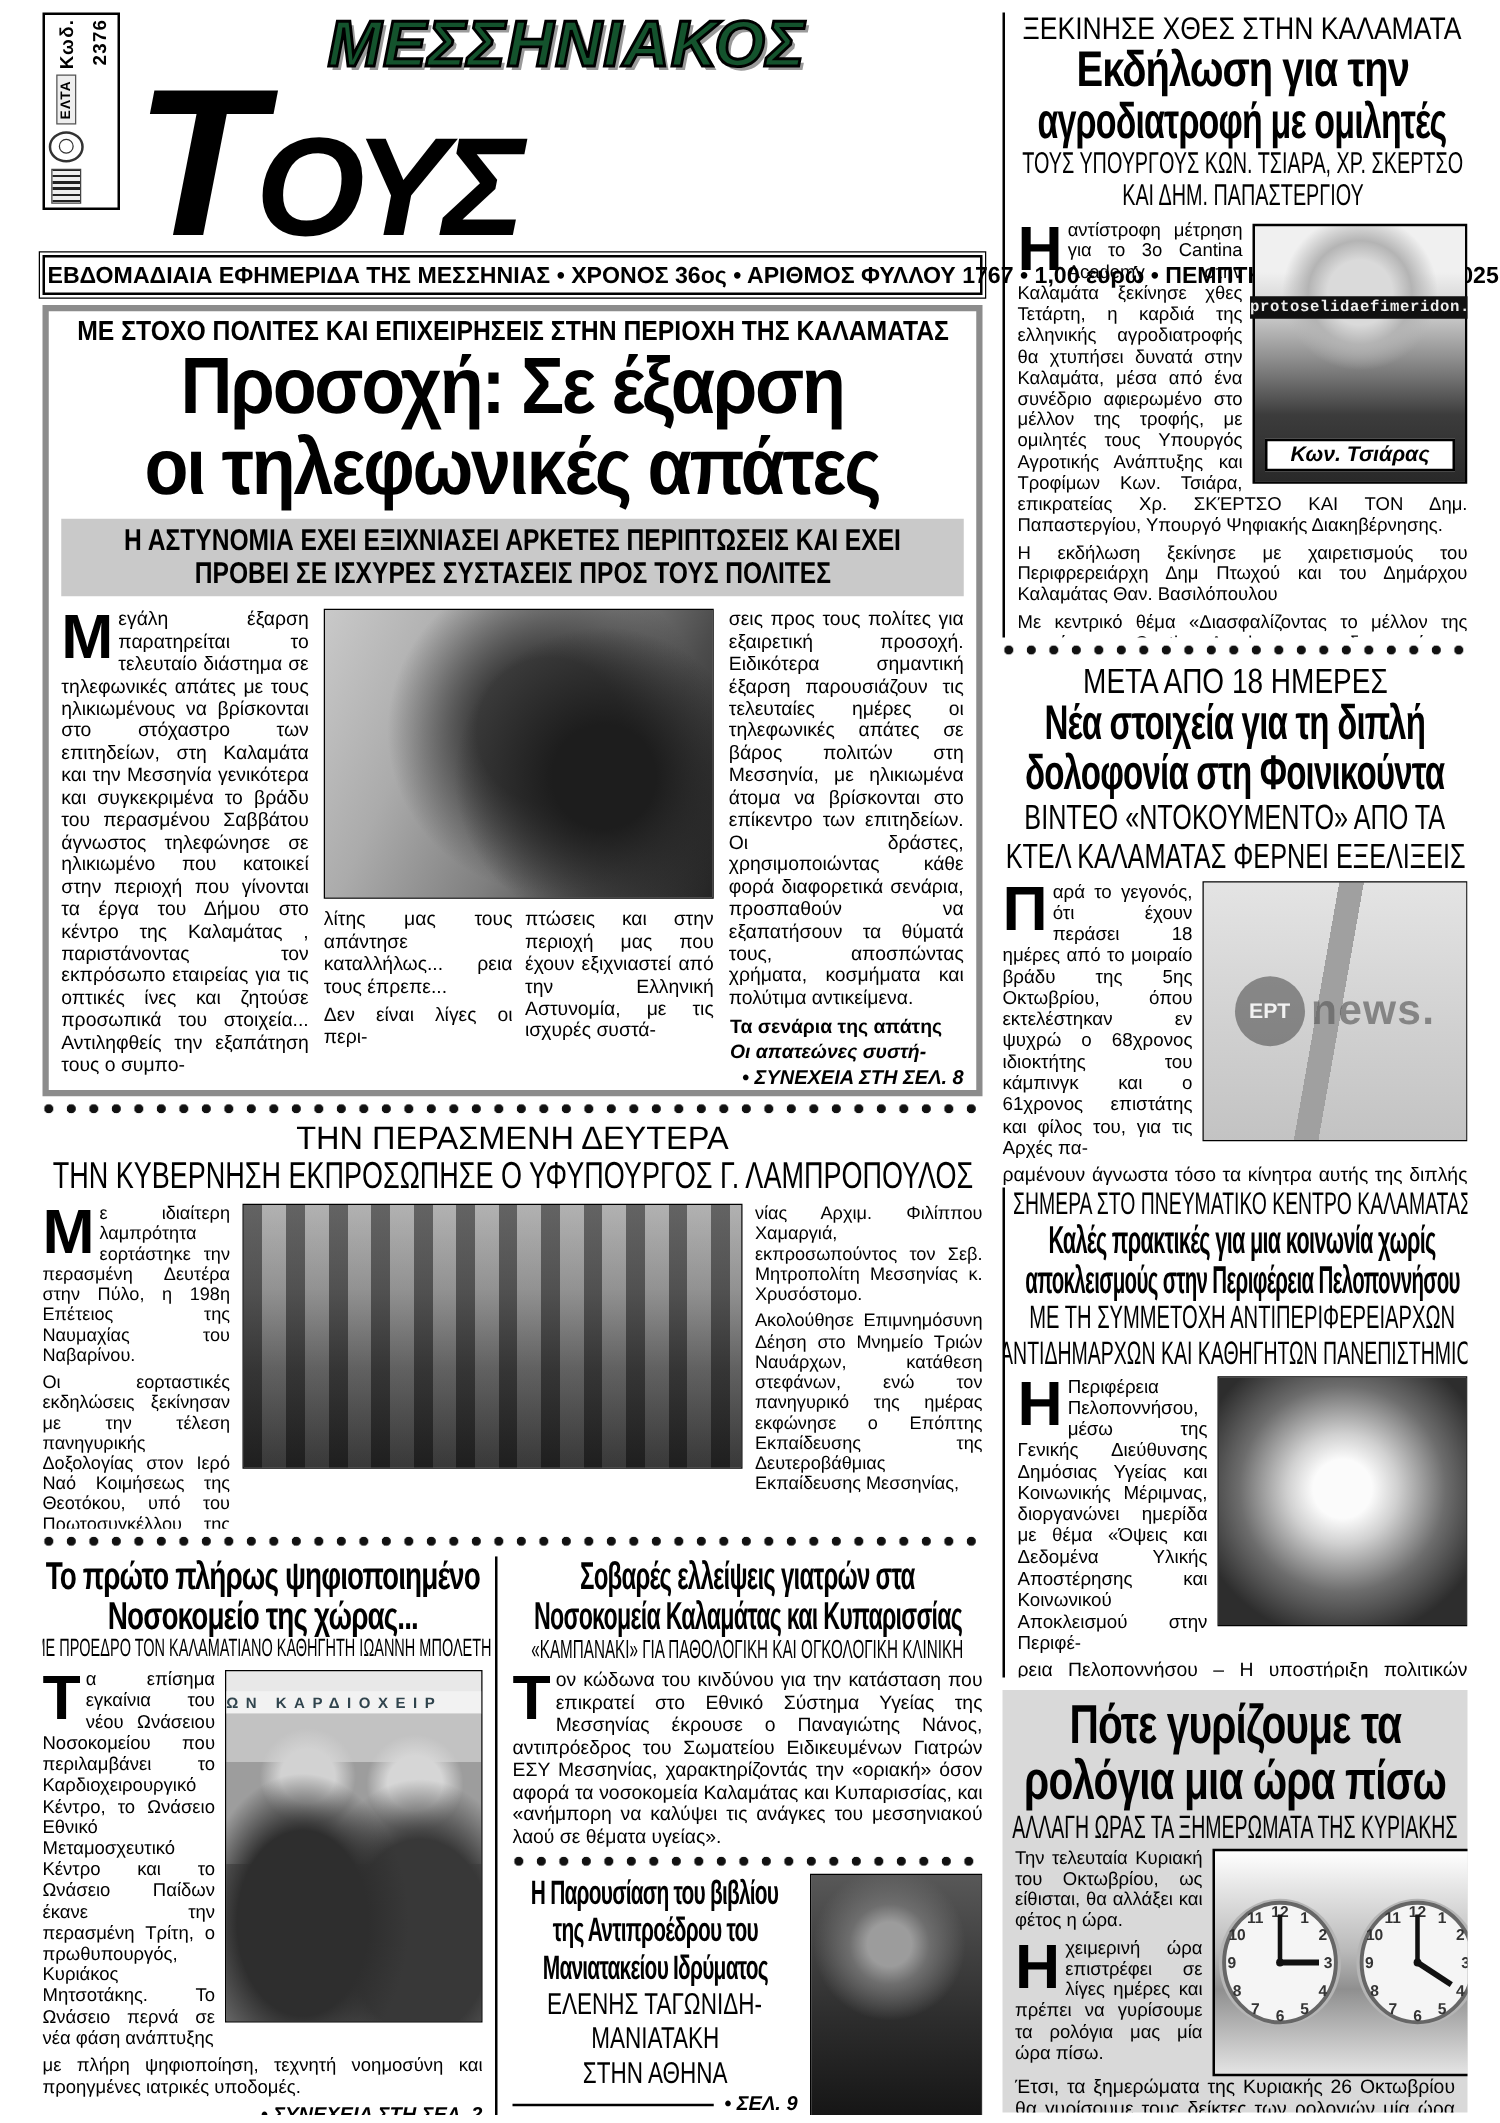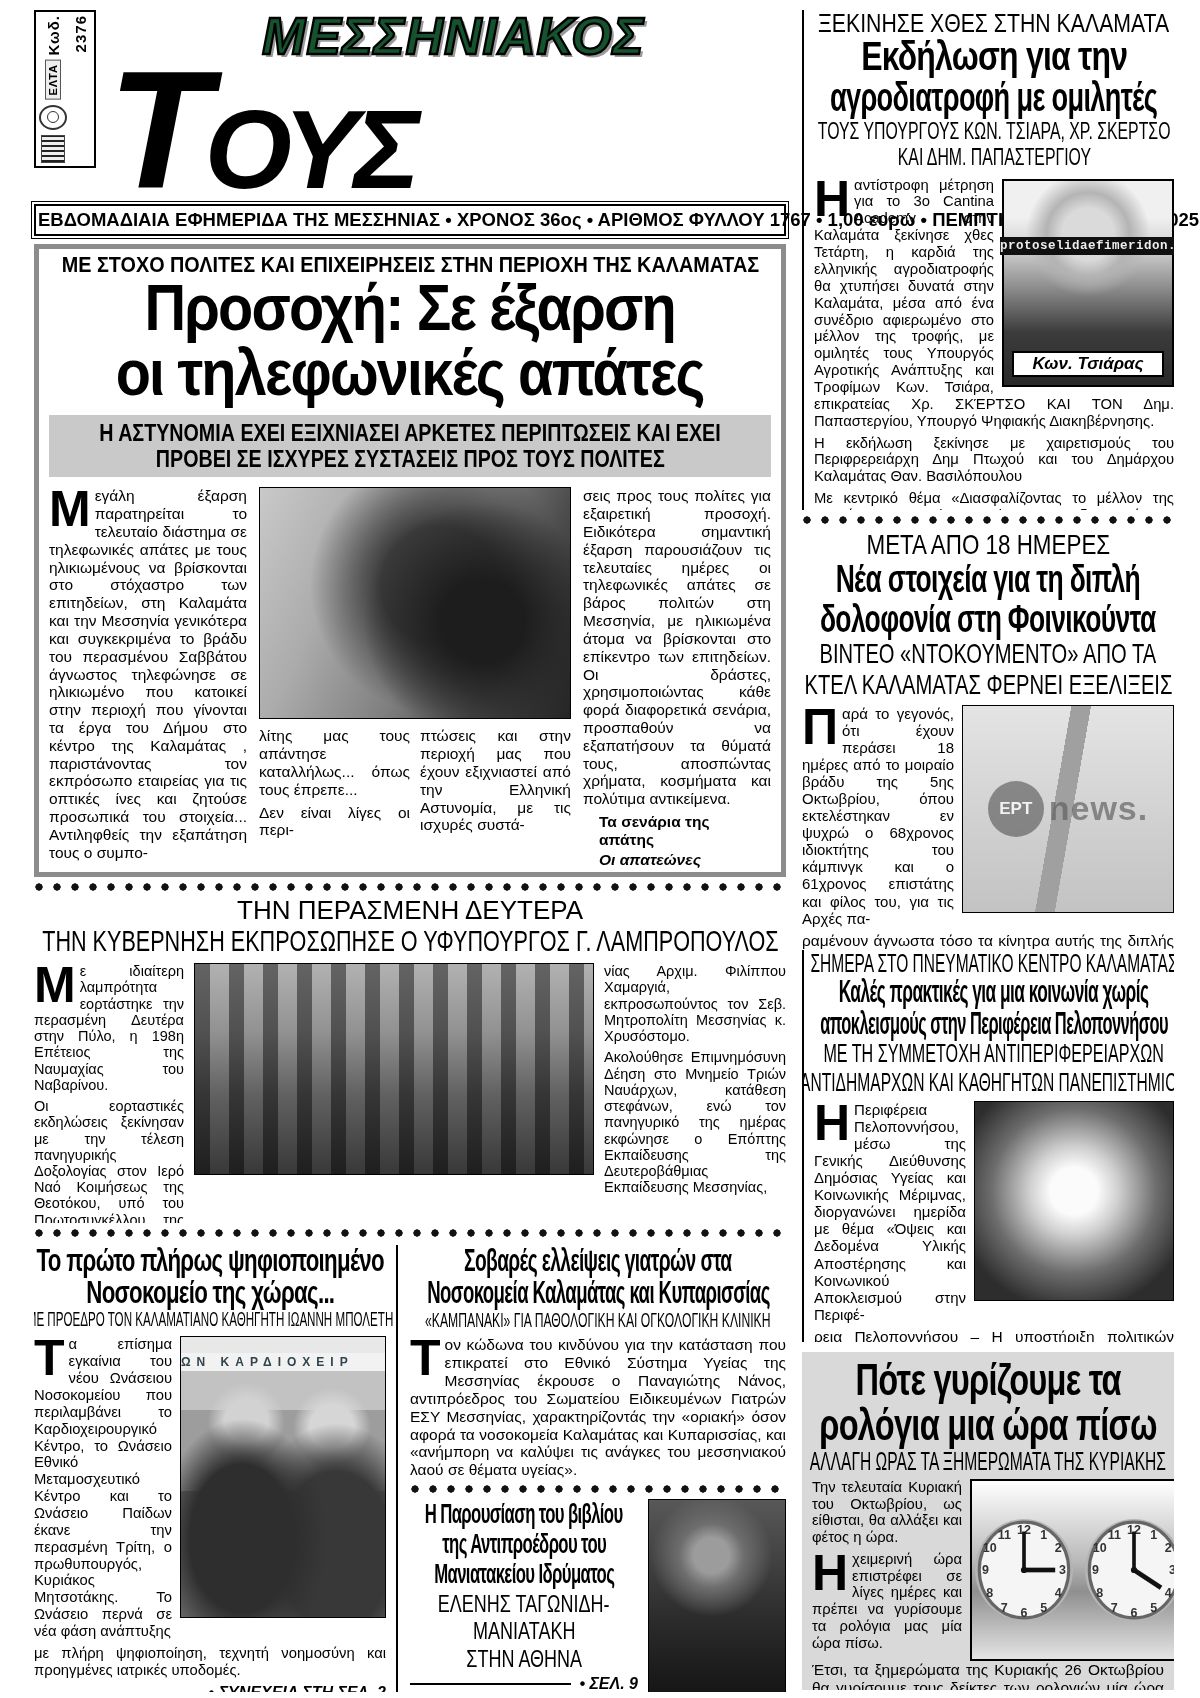--- a/index.html
+++ b/index.html
@@ -61,21 +61,21 @@
   .lead-cols{display:flex;gap:12px;}
   .lead-c1{width:198px;flex:none;}
   .lead-mid{width:312px;flex:none;}
   .lead-c4{flex:1;min-width:0;}
   .lead-photo{height:232px;width:100%;
     background:radial-gradient(circle at 72% 58%,#1d1d1d 0 16%,rgba(0,0,0,0) 46%),
       radial-gradient(circle at 58% 42%,#3c3c3c 0 26%,rgba(0,0,0,0) 58%),
       linear-gradient(115deg,#c9c9c9 0%,#ababab 28%,#7f7f7f 55%,#4c4c4c 76%,#242424 100%);}
   .cap-cols{display:flex;gap:10px;margin-top:8px;}
   .cap-cols>div{flex:1;min-width:0;}
-  .scenario{font-weight:800;font-size:15.5px;margin:2px 16px;}
+  .scenario{font-weight:800;font-size:15.5px;margin:2px 1px;}
   .scenario.it{font-style:italic;}
 
   
   .nav{height:330px;overflow:hidden;}
   .nav .kline{font-size:26px;}
   .nav .hline{font-size:42px;}
   .nav .sline{font-size:30px;}
   .nav-cols{display:flex;gap:10px;margin-top:6px;}
   .nav-c1{width:150px;flex:none;}
   .nav-photo{width:400px;flex:none;height:212px;
@@ -206,21 +206,21 @@
         <span class="sline" style="--sx:.82">ΠΡΟΒΕΙ ΣΕ ΙΣΧΥΡΕΣ ΣΥΣΤΑΣΕΙΣ ΠΡΟΣ ΤΟΥΣ ΠΟΛΙΤΕΣ</span>
       </div>
       <div class="lead-cols">
         <div class="lead-c1">
           <p class="body drop">Μεγάλη έξαρση παρατηρείται το τελευταίο διάστημα σε τηλεφωνικές απάτες με τους ηλικιωμένους να βρίσκονται στο στόχαστρο των επιτηδείων, στη Καλαμάτα και την Μεσσηνία γενικότερα και συγκεκριμένα το βράδυ του περασμένου Σαββάτου άγνωστος τηλεφώνησε σε ηλικιωμένο που κατοικεί στην περιοχή που γίνονται τα έργα του Δήμου στο κέντρο της Καλαμάτας , παριστάνοντας τον εκπρόσωπο εταιρείας για τις οπτικές ίνες και ζητούσε προσωπικά του στοιχεία... Αντιληφθείς την εξαπάτηση τους ο συμπο-</p>
         </div>
         <div class="lead-mid">
           <div class="lead-photo photo"></div>
           <div class="cap-cols">
             <div>
-              <p class="body">λίτης μας τους απάντησε καταλλήλως... όπως τους έπρεπε...</p>
+              <p class="body">λίτης μας τους απάντησε καταλλήλως... ρεια τους έπρεπε...</p>
               <p class="body">Δεν είναι λίγες οι περι-</p>
             </div>
             <div>
               <p class="body">πτώσεις και στην περιοχή μας που έχουν εξιχνιαστεί από την Ελληνική Αστυνομία, με τις ισχυρές συστά-</p>
             </div>
           </div>
         </div>
         <div class="lead-c4">
           <p class="body">σεις προς τους πολίτες για εξαιρετική προσοχή. Ειδικότερα σημαντική έξαρση παρουσιάζουν τις τελευταίες ημέρες οι τηλεφωνικές απάτες σε βάρος πολιτών στη Μεσσηνία, με ηλικιωμένα άτομα να βρίσκονται στο επίκεντρο των επιτηδείων. Οι δράστες, χρησιμοποιώντας κάθε φορά διαφορετικά σενάρια, προσπαθούν να εξαπατήσουν τα θύματά τους, αποσπώντας χρήματα, κοσμήματα και πολύτιμα αντικείμενα.</p>
           <p class="scenario">Τα σενάρια της απάτης</p>

